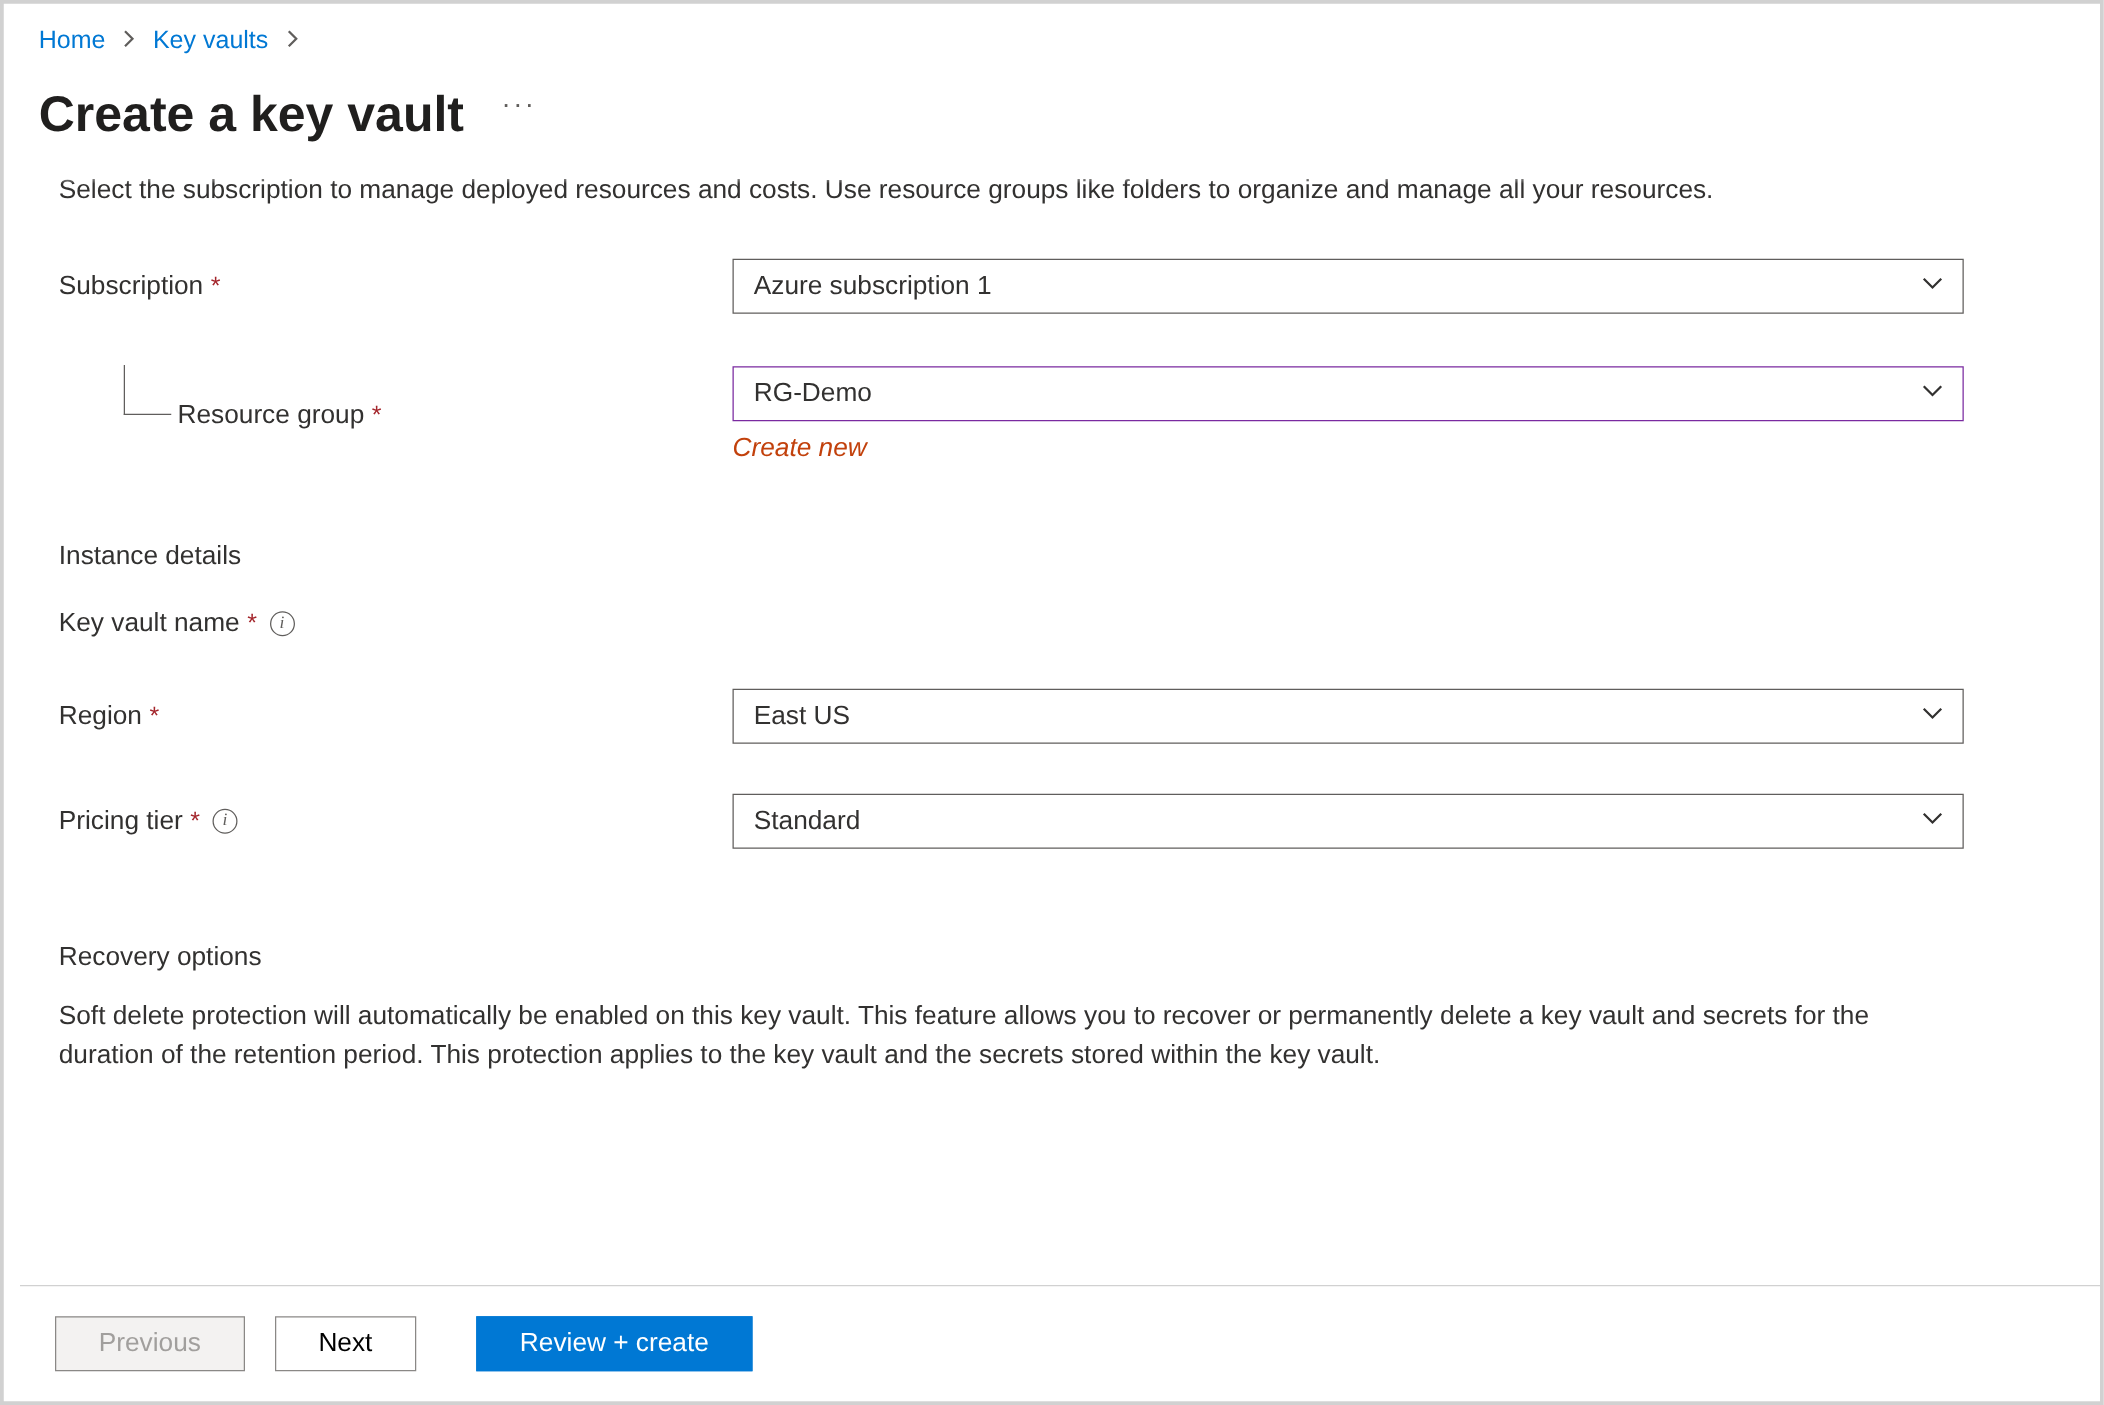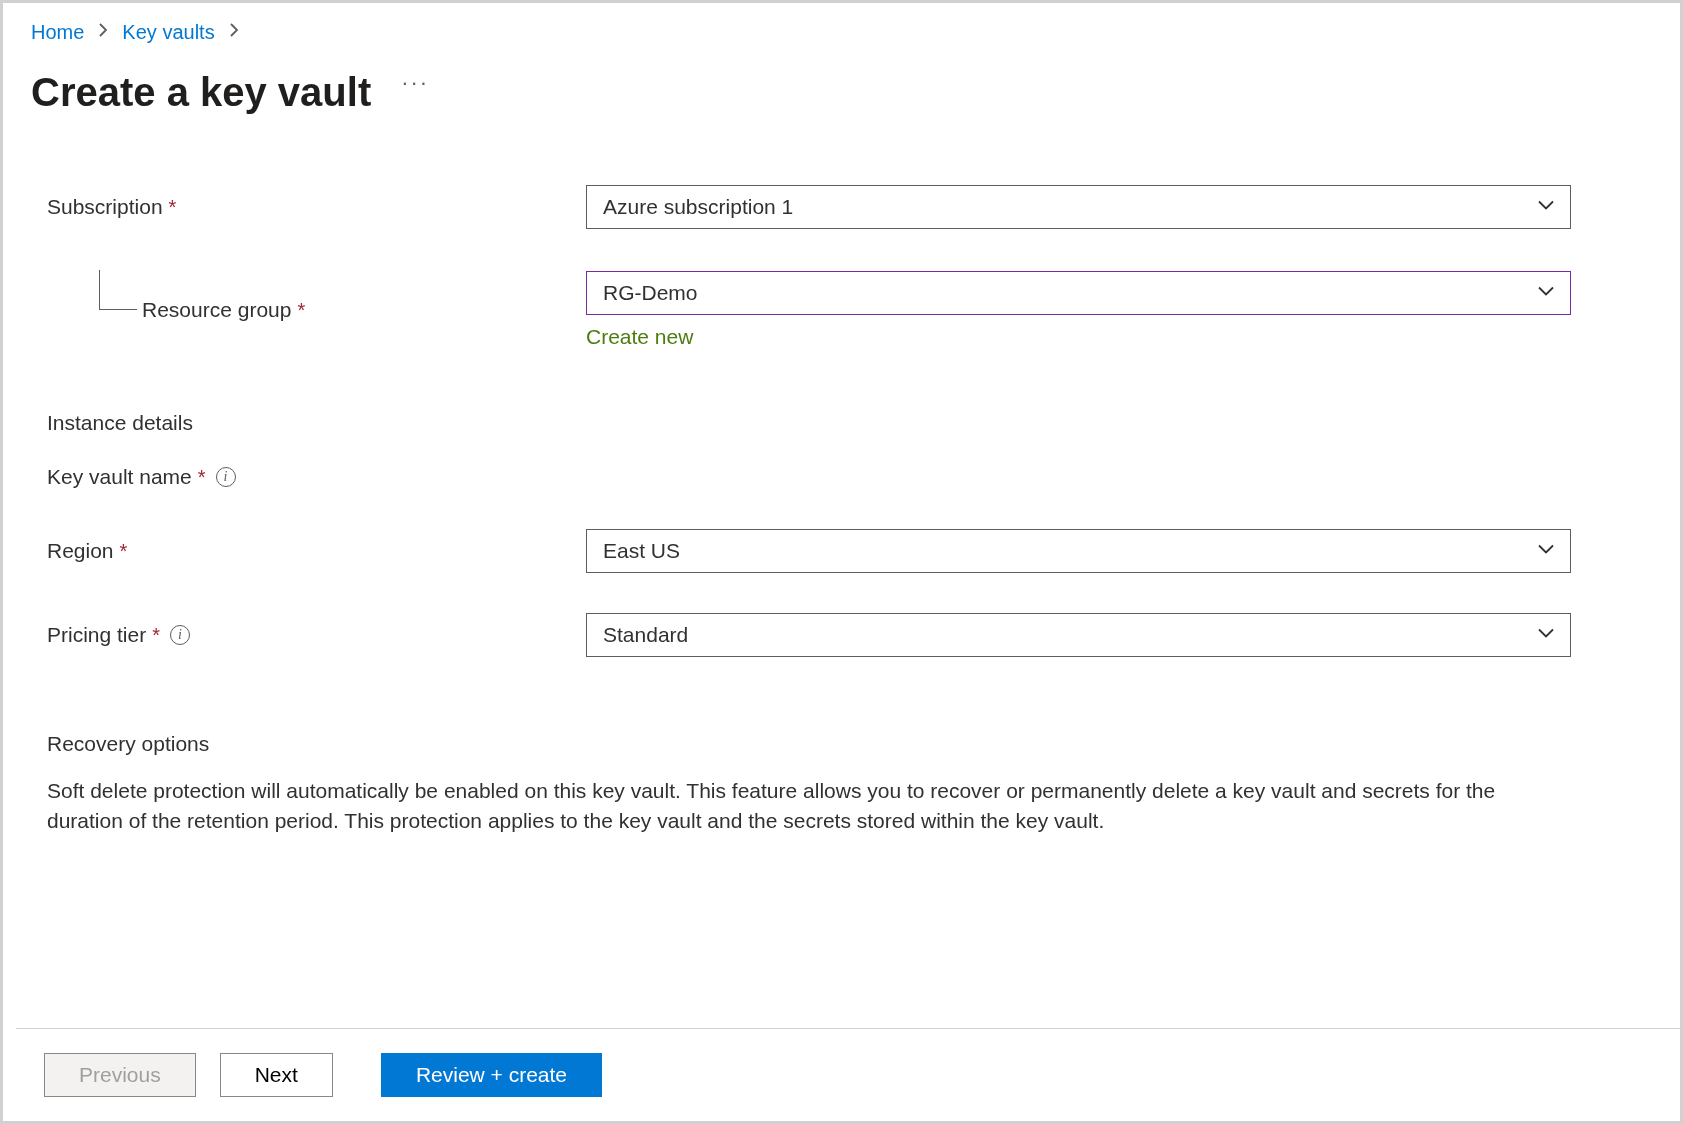--- a/index.html
+++ b/index.html
@@ -12,21 +12,21 @@
       width: 1683px;
       height: 1124px;
       position: relative;
       overflow: hidden;
     }
     
     
     .breadcrumb {
       padding: 18px 28px 10px 28px;
       display: flex;
-      align-items: flex-start;
+      align-items: center;
       gap: 14px;
     }
     .breadcrumb a {
       color: #0078d4;
       text-decoration: none;
       font-size: 20px;
     }
     .breadcrumb .sep {
       color: #605e5c;
       font-size: 18px;
@@ -149,21 +149,21 @@
     .input-wrap { position: relative; }
     .input-caret-hint {
       position: absolute;
       right: 18px;
       top: 50%;
       transform: translateY(-50%);
       color: #a19f9d;
       font-size: 16px;
     }
     
-    .link { color: #4d7c0f; font-size: 21px; text-decoration: none; display: inline-block; margin-top: 10px; cursor: pointer; }
+    .link { color: #c2410c; font-size: 21px; text-decoration: none; display: inline-block; margin-top: 10px; cursor: pointer; font-style: italic; }
     
     .section-heading {
       font-size: 21px;
       color: #323130;
       margin-top: 70px;
     }
     .section-text {
       font-size: 21px;
       color: #323130;
       line-height: 1.45;
@@ -220,20 +220,21 @@
   </span>
 </div>
 
 <div class="page-title-row">
   <h1 class="page-title">Create a key vault</h1>
   <span class="more-dots">···</span>
 </div>
 
 <div class="content">
 
+  <p class="intro-text">Select the subscription to manage deployed resources and costs. Use resource groups like folders to organize and manage all your resources.</p>
 
   <div class="form-row">
     <div class="label-col">
       <span>Subscription</span>
       <span class="req">*</span>
     </div>
     <div class="ctrl-col">
       <div class="select-box">
         <span>Azure subscription 1</span>
         <span class="chevron">

